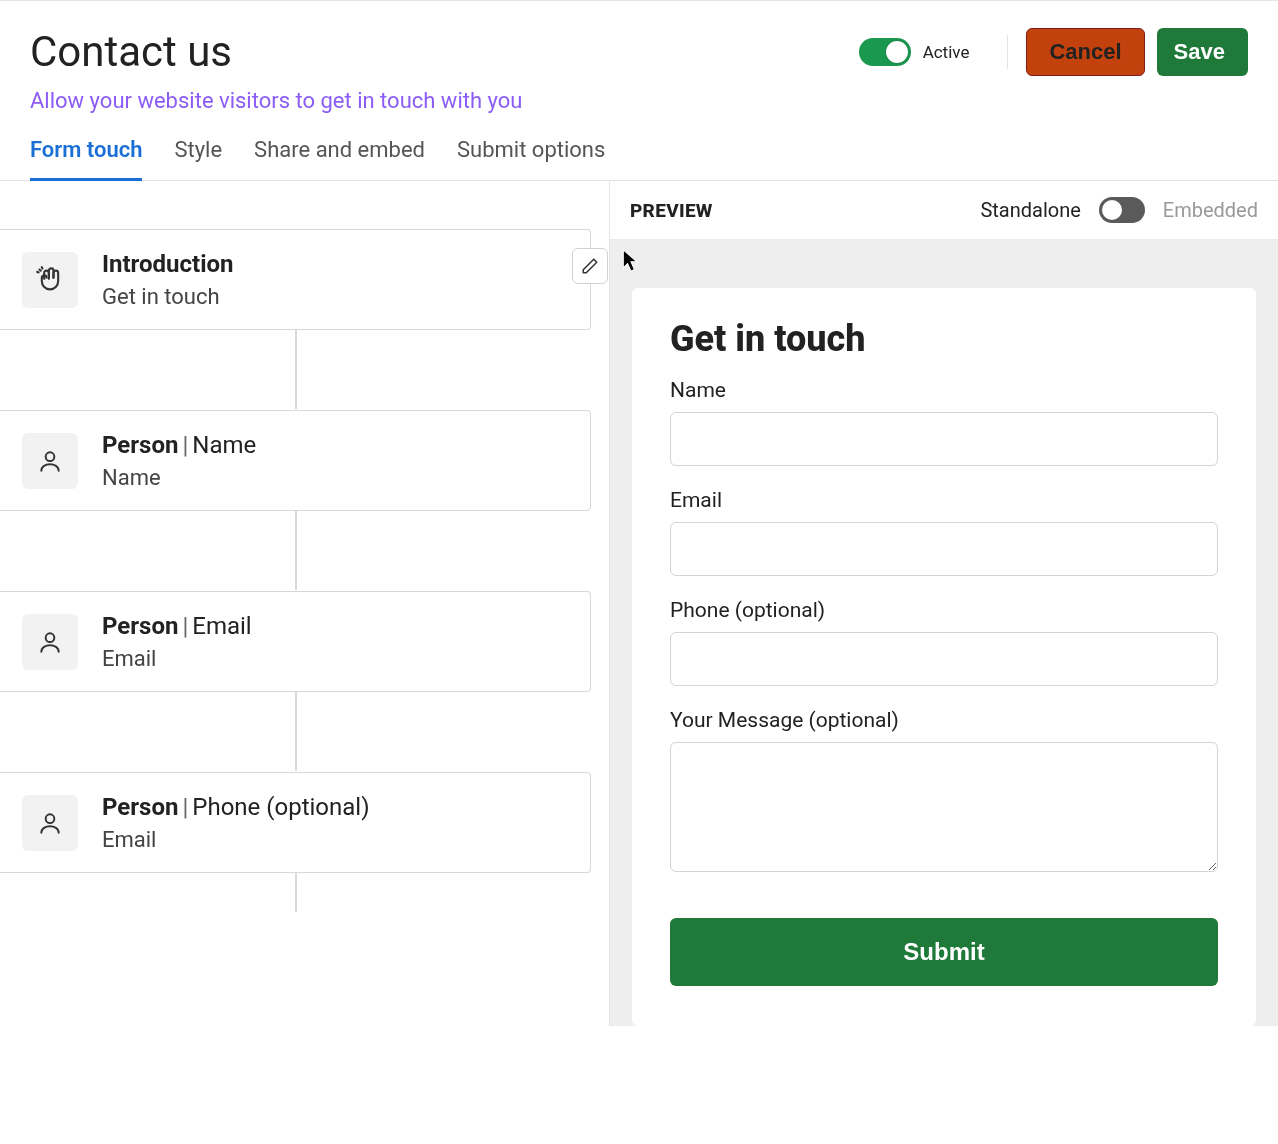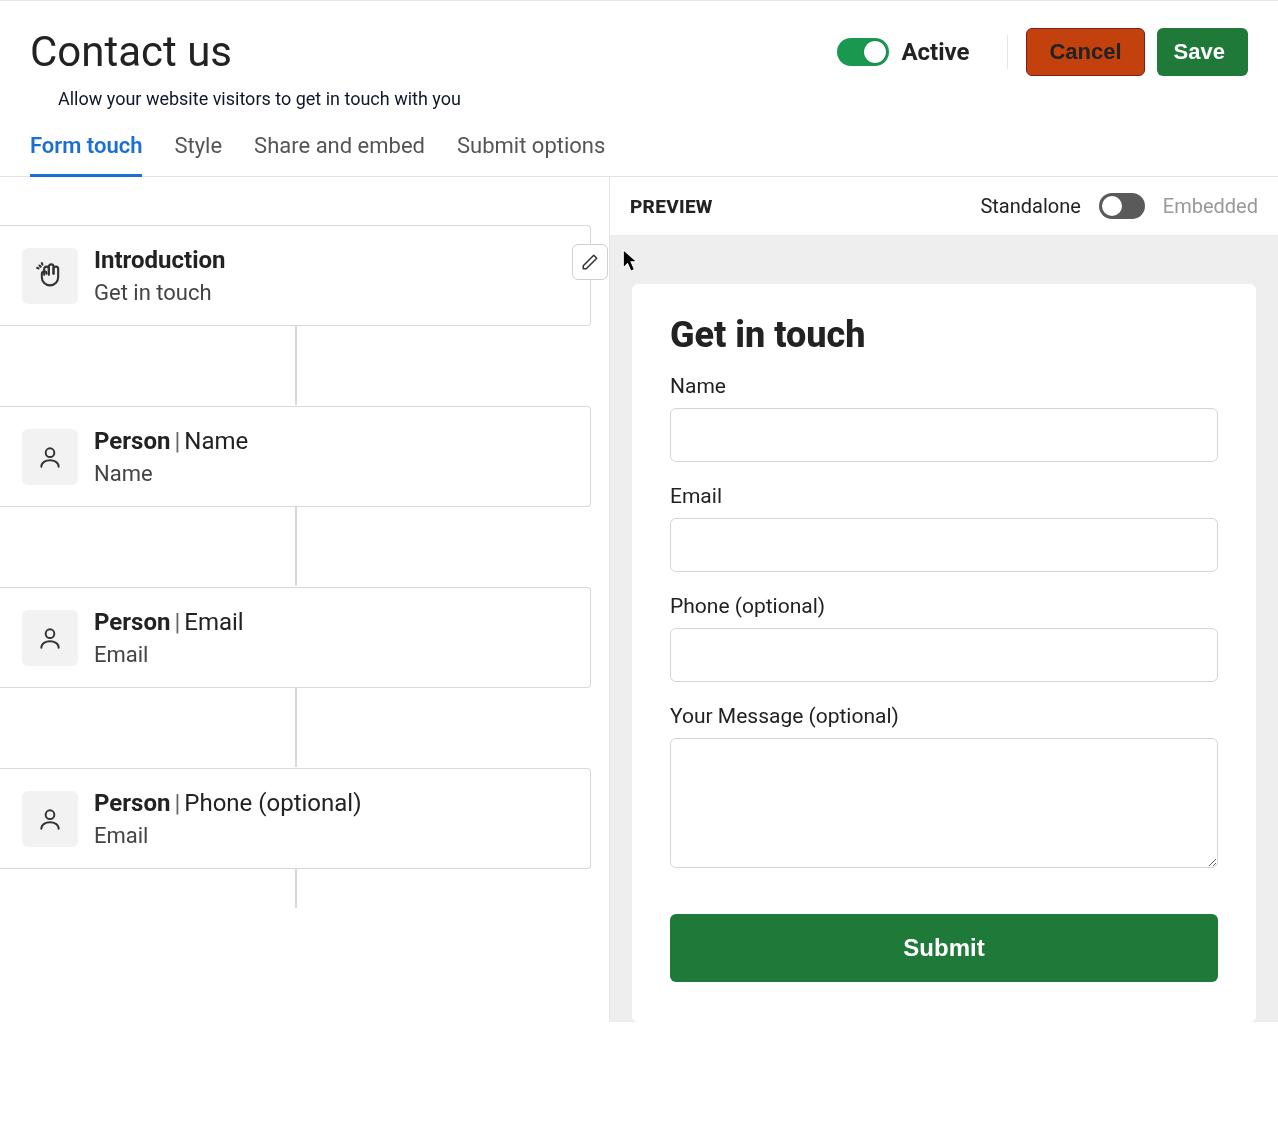--- a/index.html
+++ b/index.html
@@ -4,34 +4,34 @@
 <style>
   * { box-sizing: border-box; }
   html, body { margin:0; padding:0; font-family: -apple-system, BlinkMacSystemFont, "Segoe UI", Roboto, Helvetica, Arial, sans-serif; color:#222; background:#fff;}
   .page { width:1278px; min-height:1144px; margin:0 auto; padding-top:10px; border-top:1px solid #e5e5e5;}
   .header { display:flex; align-items:center; padding: 16px 30px 0 30px; }
   .title { font-size:42px; font-weight:400; }
   .spacer { flex:1; }
   .toggle-wrap { display:flex; align-items:center; gap:12px; margin-right:20px;}
   .toggle { position:relative; width:52px; height:28px; background:#1a9850; border-radius:999px; cursor:pointer;}
   .toggle .knob { position:absolute; top:3px; right:3px; width:22px; height:22px; background:#fff; border-radius:50%; box-shadow:0 0 2px rgba(0,0,0,.3);}
-  .status-label { font-size:24px; font-weight:700;}
+  .status-label { font-size:17px; font-weight:400;}
   .vr { width:1px; height:34px; background:#e5e5e5; margin:0 18px;}
   .btn { font-size:22px; font-weight:600; border-radius:6px; padding:10px 22px; cursor:pointer; border:1px solid transparent;}
   .btn.cancel { background:#c2410c; color:#222; border:1px solid #7f1d1d;}
   .btn.save { background:#1f7a3a; color:#fff; margin-left:12px;padding-left:16px;}
-  .subtitle { padding: 12px 30px 0 30px; font-size:18px; color:#0f172a;margin-left:28px;}
+  .subtitle { padding: 12px 30px 0 30px; font-size:22px; color:#8b5cf6;}
   .tabs { display:flex; gap:32px; padding:24px 30px 0 30px; border-bottom:1px solid #e2e2e2;}
   .tab { font-size:22px; color:#555; padding-bottom:16px; cursor:pointer; }
   .tab.active { color:#1a6fd6; font-weight:600; border-bottom:3px solid #1a6fd6; margin-bottom:-1px;}
   .split { display:flex; }
   
   .left { width:610px; border-right:1px solid #e5e5e5; padding-top:48px; position:relative;}
   .block-chain { position:relative; padding-right:18px; }
-  .block { position:relative; border:1px solid #d9d9d9; border-left:none; border-radius:4px; border-top-left-radius:0; border-bottom-left-radius:0; padding:20px 22px; display:flex; align-items:center; gap:16px; background:#fff; margin-bottom:80px;}
+  .block { position:relative; border:1px solid #d9d9d9; border-left:none; border-radius:4px; border-top-left-radius:0; border-bottom-left-radius:0; padding:20px 22px; display:flex; align-items:center; gap:24px; background:#fff; margin-bottom:80px;}
   .block:first-child { margin-top:0;}
   .connector { position:absolute; left:50%; top:100%; width:2px; height:80px; background:#d9d9d9;}
   .block-icon { width:56px; height:56px; background:#f2f2f2; border-radius:6px; display:flex; align-items:center; justify-content:center; flex-shrink:0;}
   .block-title { font-size:24px; font-weight:700; }
   .block-title .sep { font-weight:400; margin:0 4px; color:#666;}
   .block-sub { font-size:22px; color:#444; margin-top:6px;}
   .edit-pill { position:absolute; top:18px; right:-18px; width:36px; height:36px; border:1px solid #d0d0d0; border-radius:6px; background:#fff; display:flex; align-items:center; justify-content:center; cursor:pointer;}
   
   .right { flex:1; display:flex; flex-direction:column; background:#fff;}
   .preview-bar { display:flex; align-items:center; padding:16px 20px; border-bottom:1px solid #ececec; gap:18px;}

